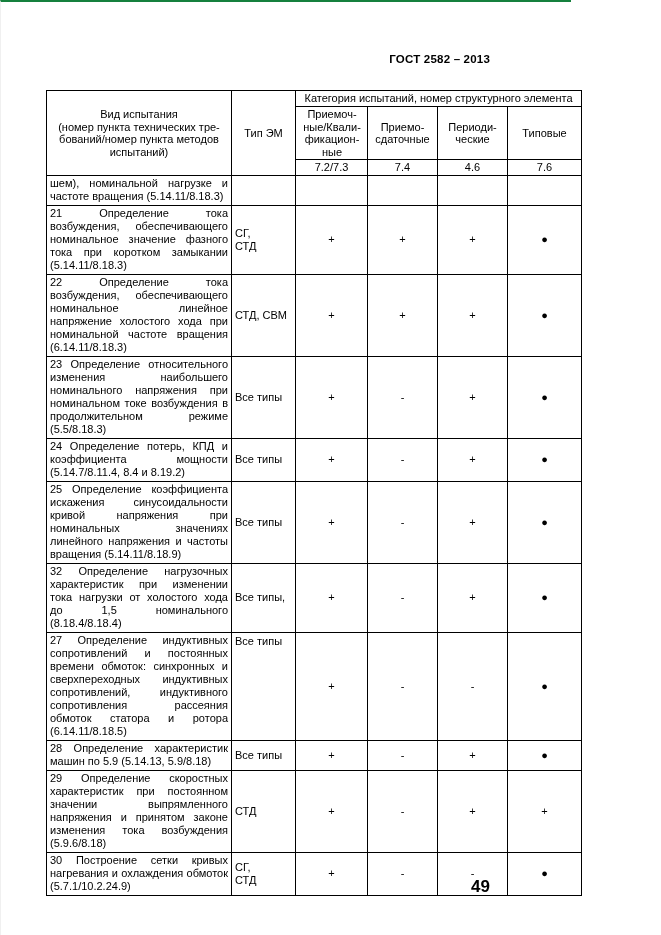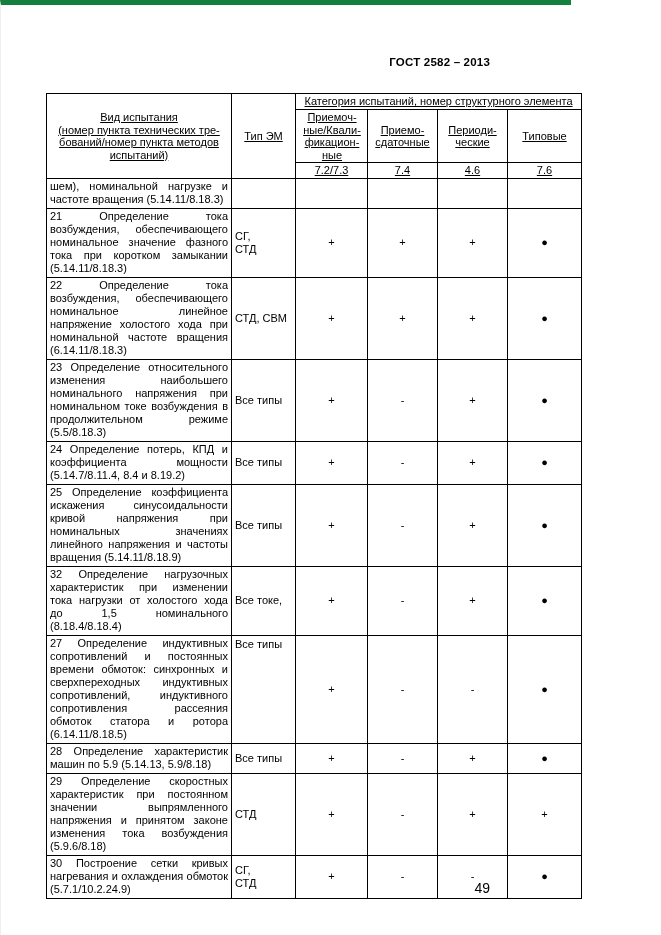--- a/index.html
+++ b/index.html
@@ -9,54 +9,54 @@
     width: 661px; height: 935px;
     font-family: "Liberation Sans", sans-serif;
     color: #000;
     position: relative;
     overflow: hidden;
   }
   .page {
     position: relative;
     width: 571px; height: 935px;
     background: #fff;
-    border-top: 5px solid #15803d;
+    border-top: 2px solid #15803d;
     border-left: 1px solid #f0f0f0;
   }
   .doc-code {
     position: absolute;
     top: 51px; right: 81px;
     font-size: 11.5px;
     font-weight: bold;
     letter-spacing: 0.2px;
   }
   .page-num {
     position: absolute;
     top: 875px; right: 81px;
-    font-size: 14px;
+    font-size: 17px;
+    font-weight: bold;
   }
   table.tests {
     position: absolute;
     top: 88px; left: 45px;
     width: 535px;
     border-collapse: collapse;
     table-layout: fixed;
     border: 1.5px solid #000;
   }
   table.tests th, table.tests td {
     border: 1px solid #000;
     font-weight: normal;
     font-size: 11px;
   }
   thead th {
     text-align: center;
     vertical-align: middle;
     line-height: 12.5px;
     padding: 1px 2px;
-    text-decoration: underline;
   }
   th.test-type-head { white-space: pre-line; }
   th.group-head { font-size: 10.5px; height: 16px; padding: 1px 3px; }
   th.cat-label { height: 52px; white-space: pre-line; vertical-align: middle; }
   th.cat-label.left { text-align: center; padding-left: 3px; }
   th.code-cell { height: 16px; }
   th.span-head, th.code-cell { border-bottom: 2.5px solid #000; }
   tbody td {
     padding: 1px 3px 2px 3px;
     line-height: 13px;
@@ -161,21 +161,21 @@
         <tr>
           <td class="cell-name">25 Определение коэффициента искажения синусоидальности кривой напряжения при номинальных значениях линейного напряжения и частоты вращения (5.14.11/8.18.9)</td>
           <td class="cell-type">Все типы</td>
           <td class="cell-mark">+</td>
           <td class="cell-mark">-</td>
           <td class="cell-mark">+</td>
           <td class="cell-mark">●</td>
         </tr>
         <tr>
           <td class="cell-name">32 Определение нагрузочных характеристик при изменении тока нагрузки от холостого хода до 1,5 номинального (8.18.4/8.18.4)</td>
-          <td class="cell-type">Все токе,</td>
+          <td class="cell-type">Все типы,</td>
           <td class="cell-mark">+</td>
           <td class="cell-mark">-</td>
           <td class="cell-mark">+</td>
           <td class="cell-mark">●</td>
         </tr>
         <tr>
           <td class="cell-name">27 Определение индуктивных сопротивлений и постоянных времени обмоток: синхронных и сверхпереходных индуктивных сопротивлений, индуктивного сопротивления рассеяния обмоток статора и ротора (6.14.11/8.18.5)</td>
           <td class="cell-type v-top">Все типы</td>
           <td class="cell-mark">+</td>
           <td class="cell-mark">-</td>

